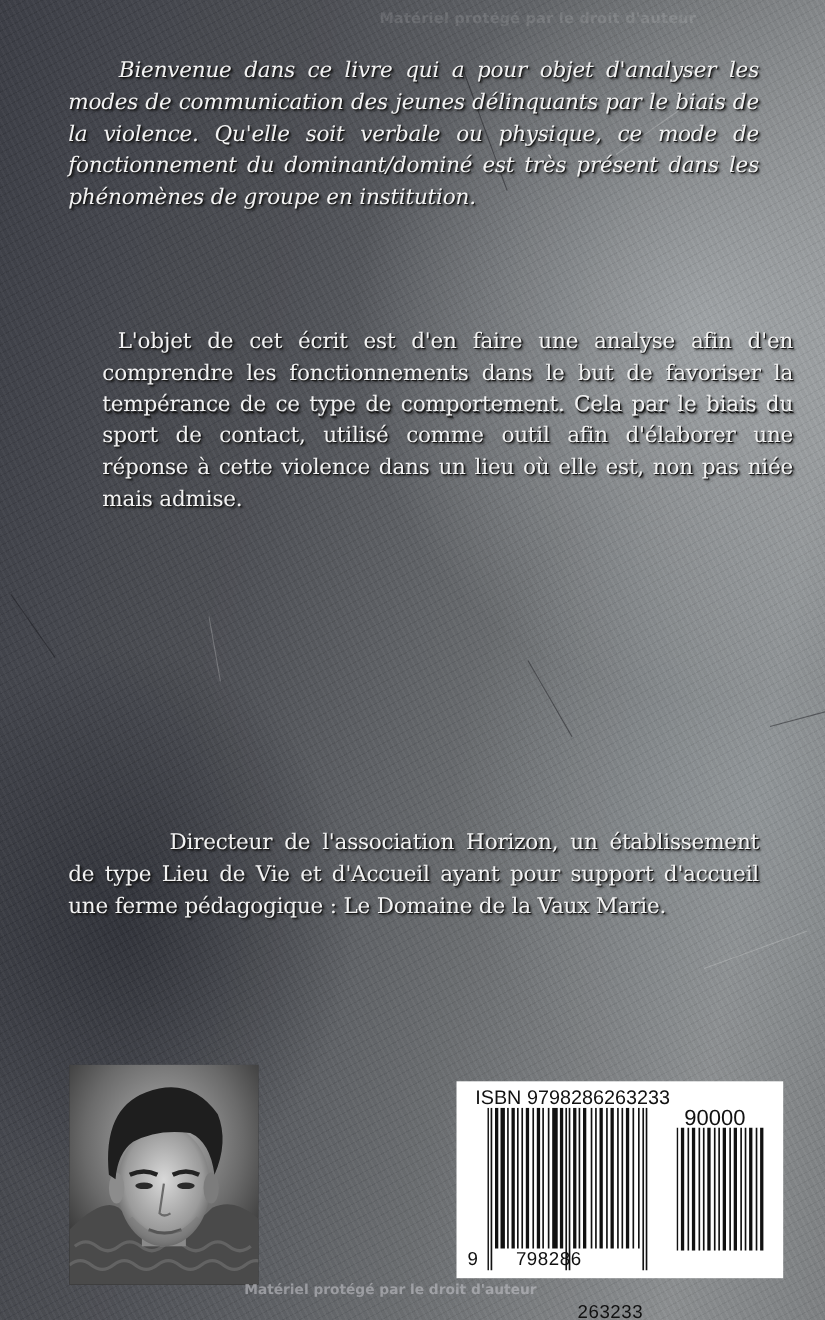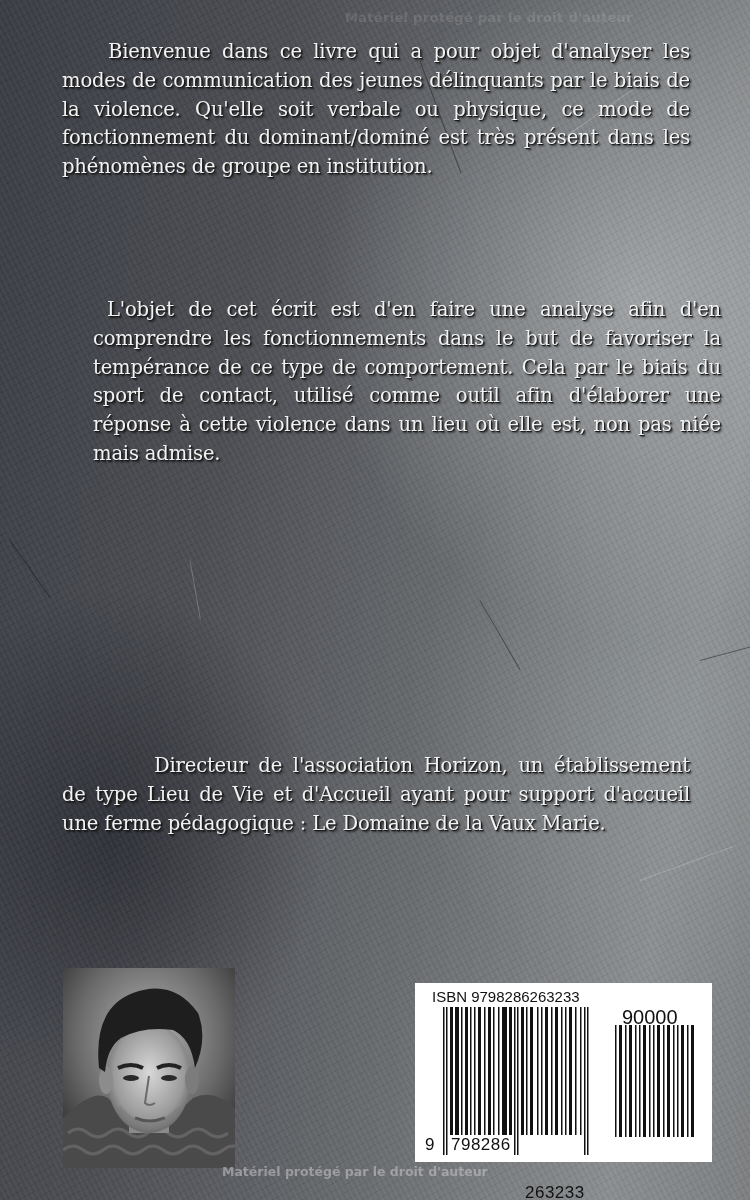--- a/index.html
+++ b/index.html
@@ -35,51 +35,51 @@
   .para {
     position: absolute; left: 62px; width: 628px;
     color: #f2f2f2; font-size: 19.6px; line-height: 28.8px;
     text-align: justify; text-align-last: left;
     text-shadow: 1px 1px 0 #1c1c1c, 2px 2px 2px rgba(0,0,0,0.7);
     letter-spacing: -0.2px;
   }
   .para .indent1 { display: inline-block; width: 46px; }
   .para .indent2 { display: inline-block; width: 14px; }
   .para .indent3 { display: inline-block; width: 92px; }
-  #p1 { top: 38px; }
+  #p1 { top: 50px; font-style: italic; }
   #p2 { top: 296px; margin-left: 31px; }
   #p3 { top: 752px; }
 
   .author-photo {
     position: absolute; left: 63px; top: 968px; width: 172px; height: 200px;
     overflow: hidden;
     background: radial-gradient(ellipse at 50% 30%, #8a8a8a 0%, #3a3a3a 70%);
   }
   .author-photo svg { display: block; }
 
   .barcode-box {
     position: absolute; left: 415px; top: 983px; width: 297px; height: 179px;
     background: #ffffff;
   }
   .isbn-label {
     position: absolute; left: 17px; top: 5px;
-    font-family: "Liberation Sans", sans-serif; font-size: 15px; color: #111;
+    font-family: "Liberation Sans", sans-serif; font-size: 18px; color: #111;
   }
   .addon-label {
     position: absolute; left: 207px; top: 23px;
     font-family: "Liberation Sans", sans-serif; font-size: 20px; color: #111;
   }
   .main-bars { position: absolute; left: 28px; top: 24px; }
   .addon-bars { position: absolute; left: 200px; top: 42px; }
   .digits {
     position: absolute; top: 152px;
     font-family: "Liberation Sans", sans-serif; font-size: 17px; color: #111; letter-spacing: 0.5px;
   }
   #d-first { left: 10px; }
-  #d-left { left: 36px; }
+  #d-left { left: 54px; }
   #d-right { left: 110px; margin-top: 48px; }
 </style>
 </head>
 <body>
 
 <div class="texture"></div>
 <div class="scratch" style="left:420px;top:60px;width:120px;transform:rotate(70deg);"></div>
 <div class="scratch light" style="left:560px;top:140px;width:90px;transform:rotate(-35deg);"></div>
 <div class="scratch" style="left:10px;top:540px;width:70px;transform:rotate(55deg);"></div>
 <div class="scratch light" style="left:190px;top:560px;width:60px;transform:rotate(80deg);"></div>

